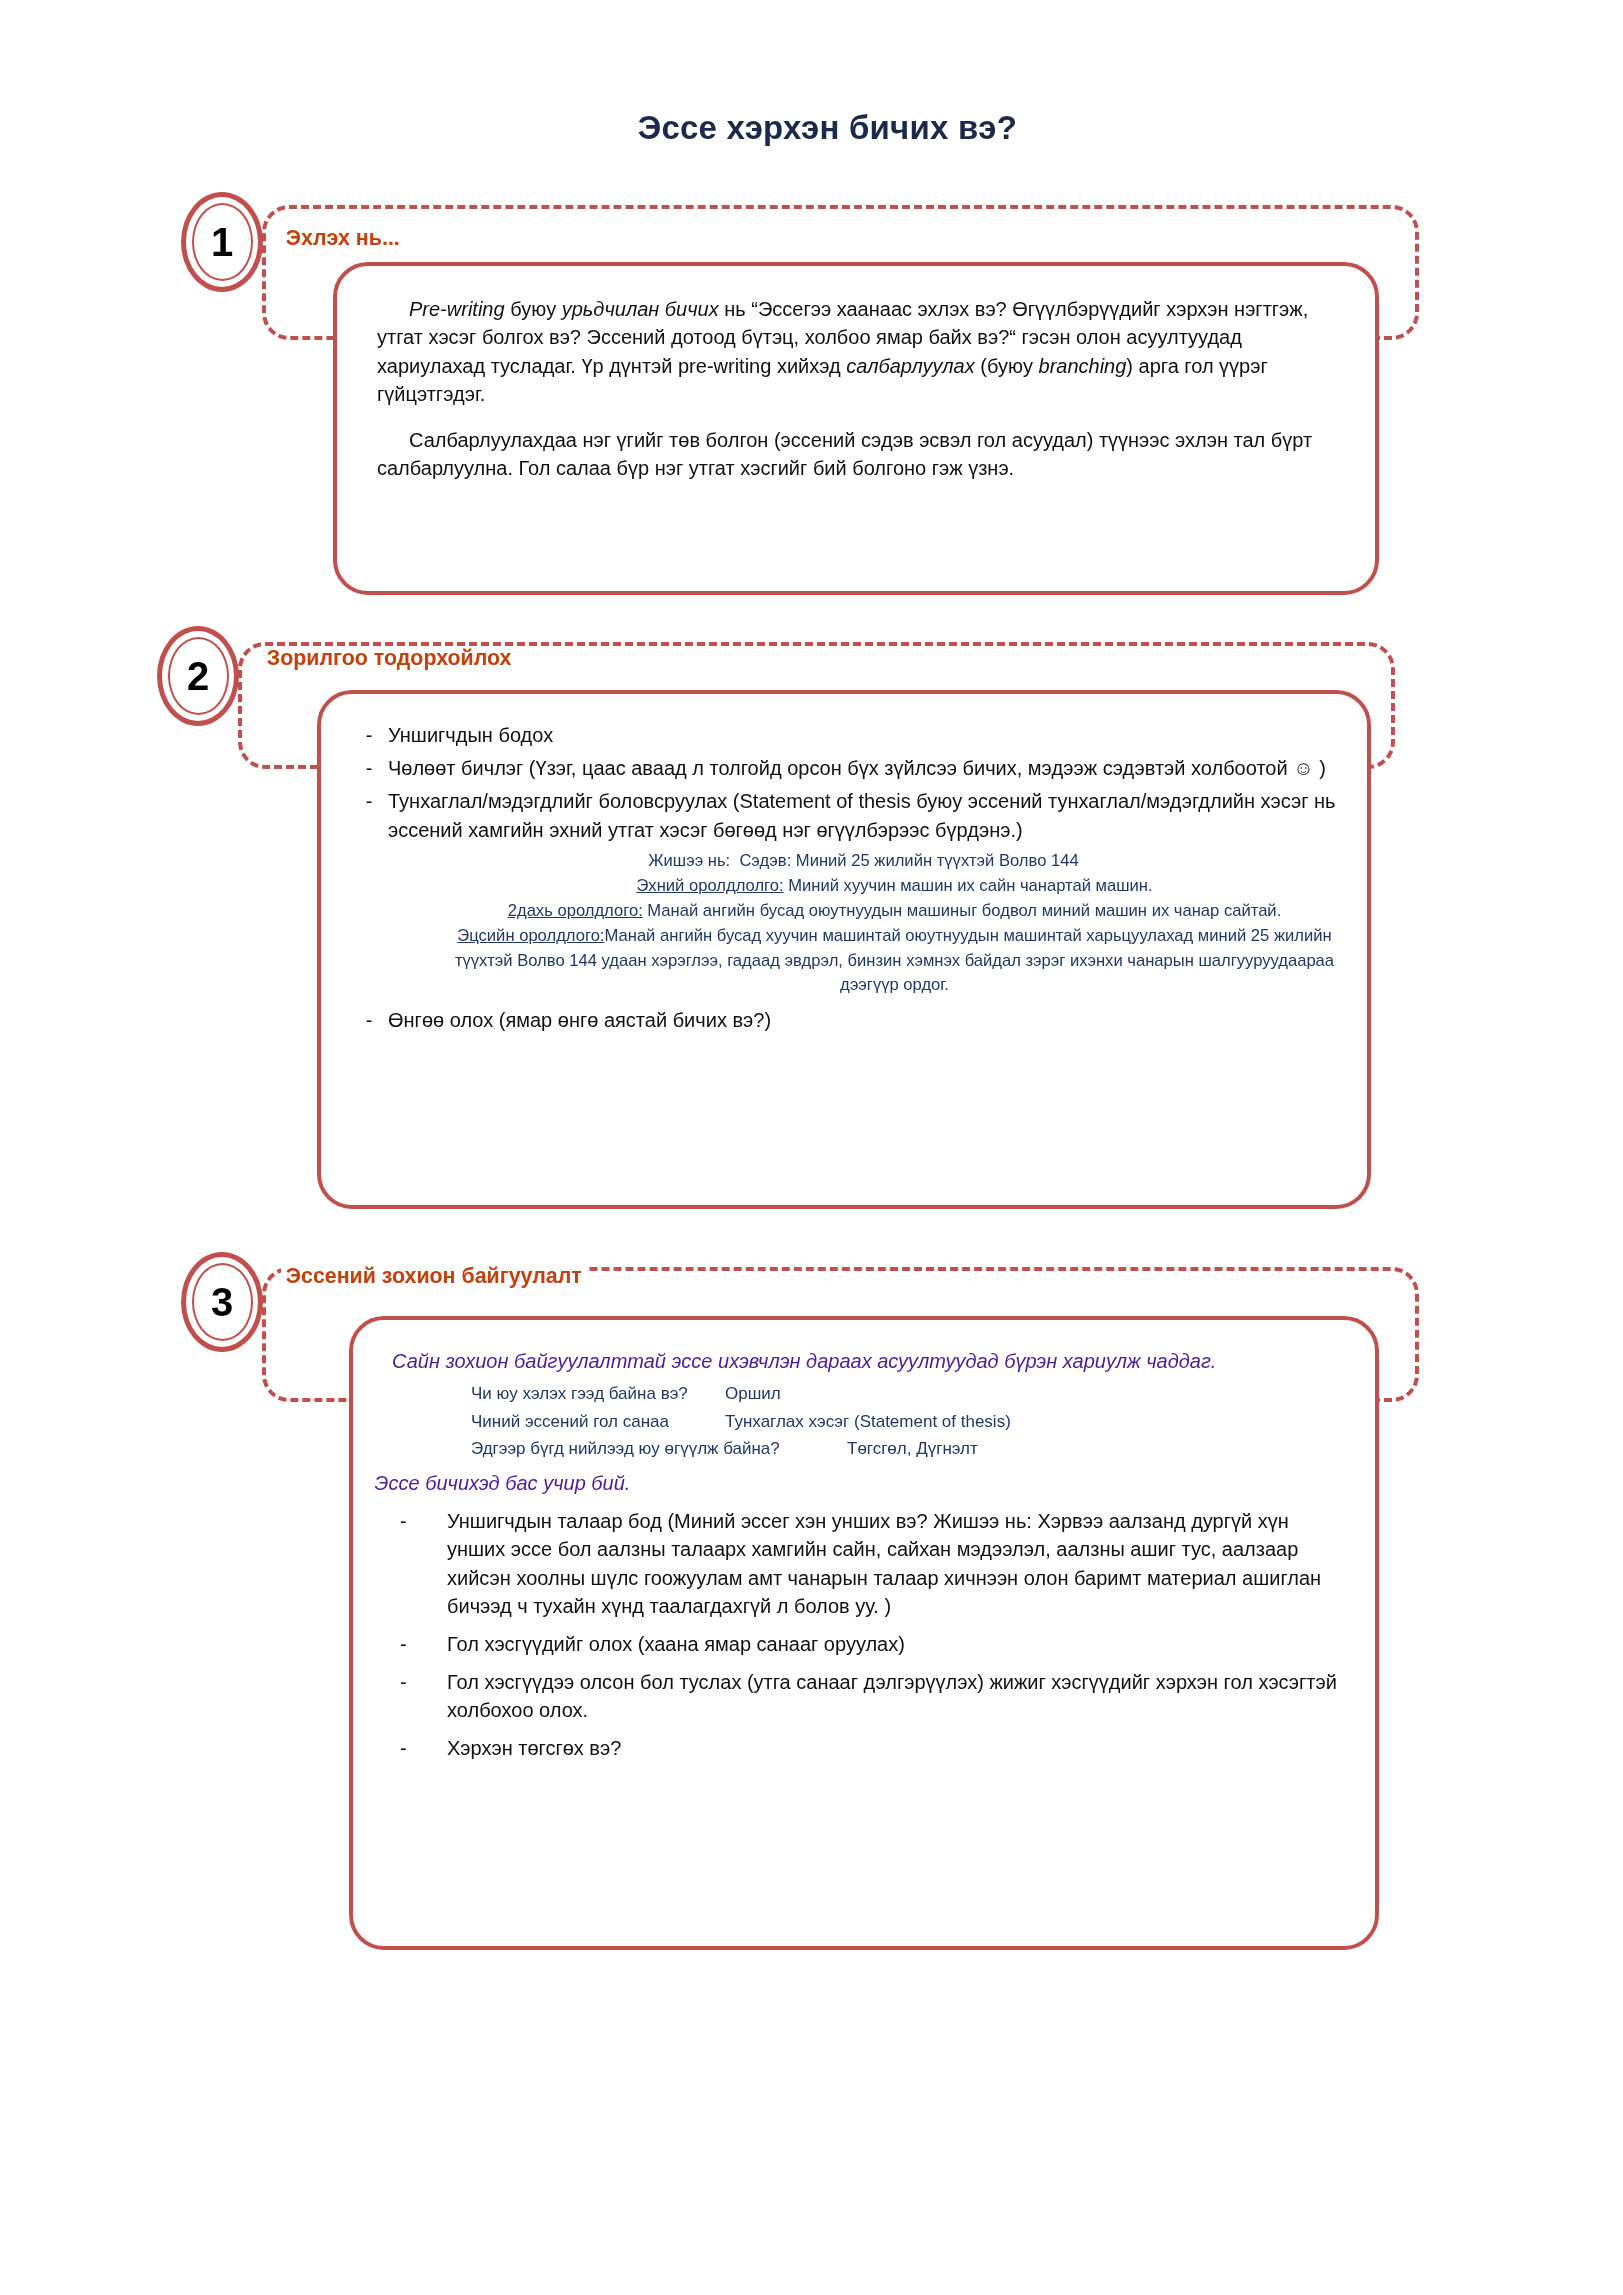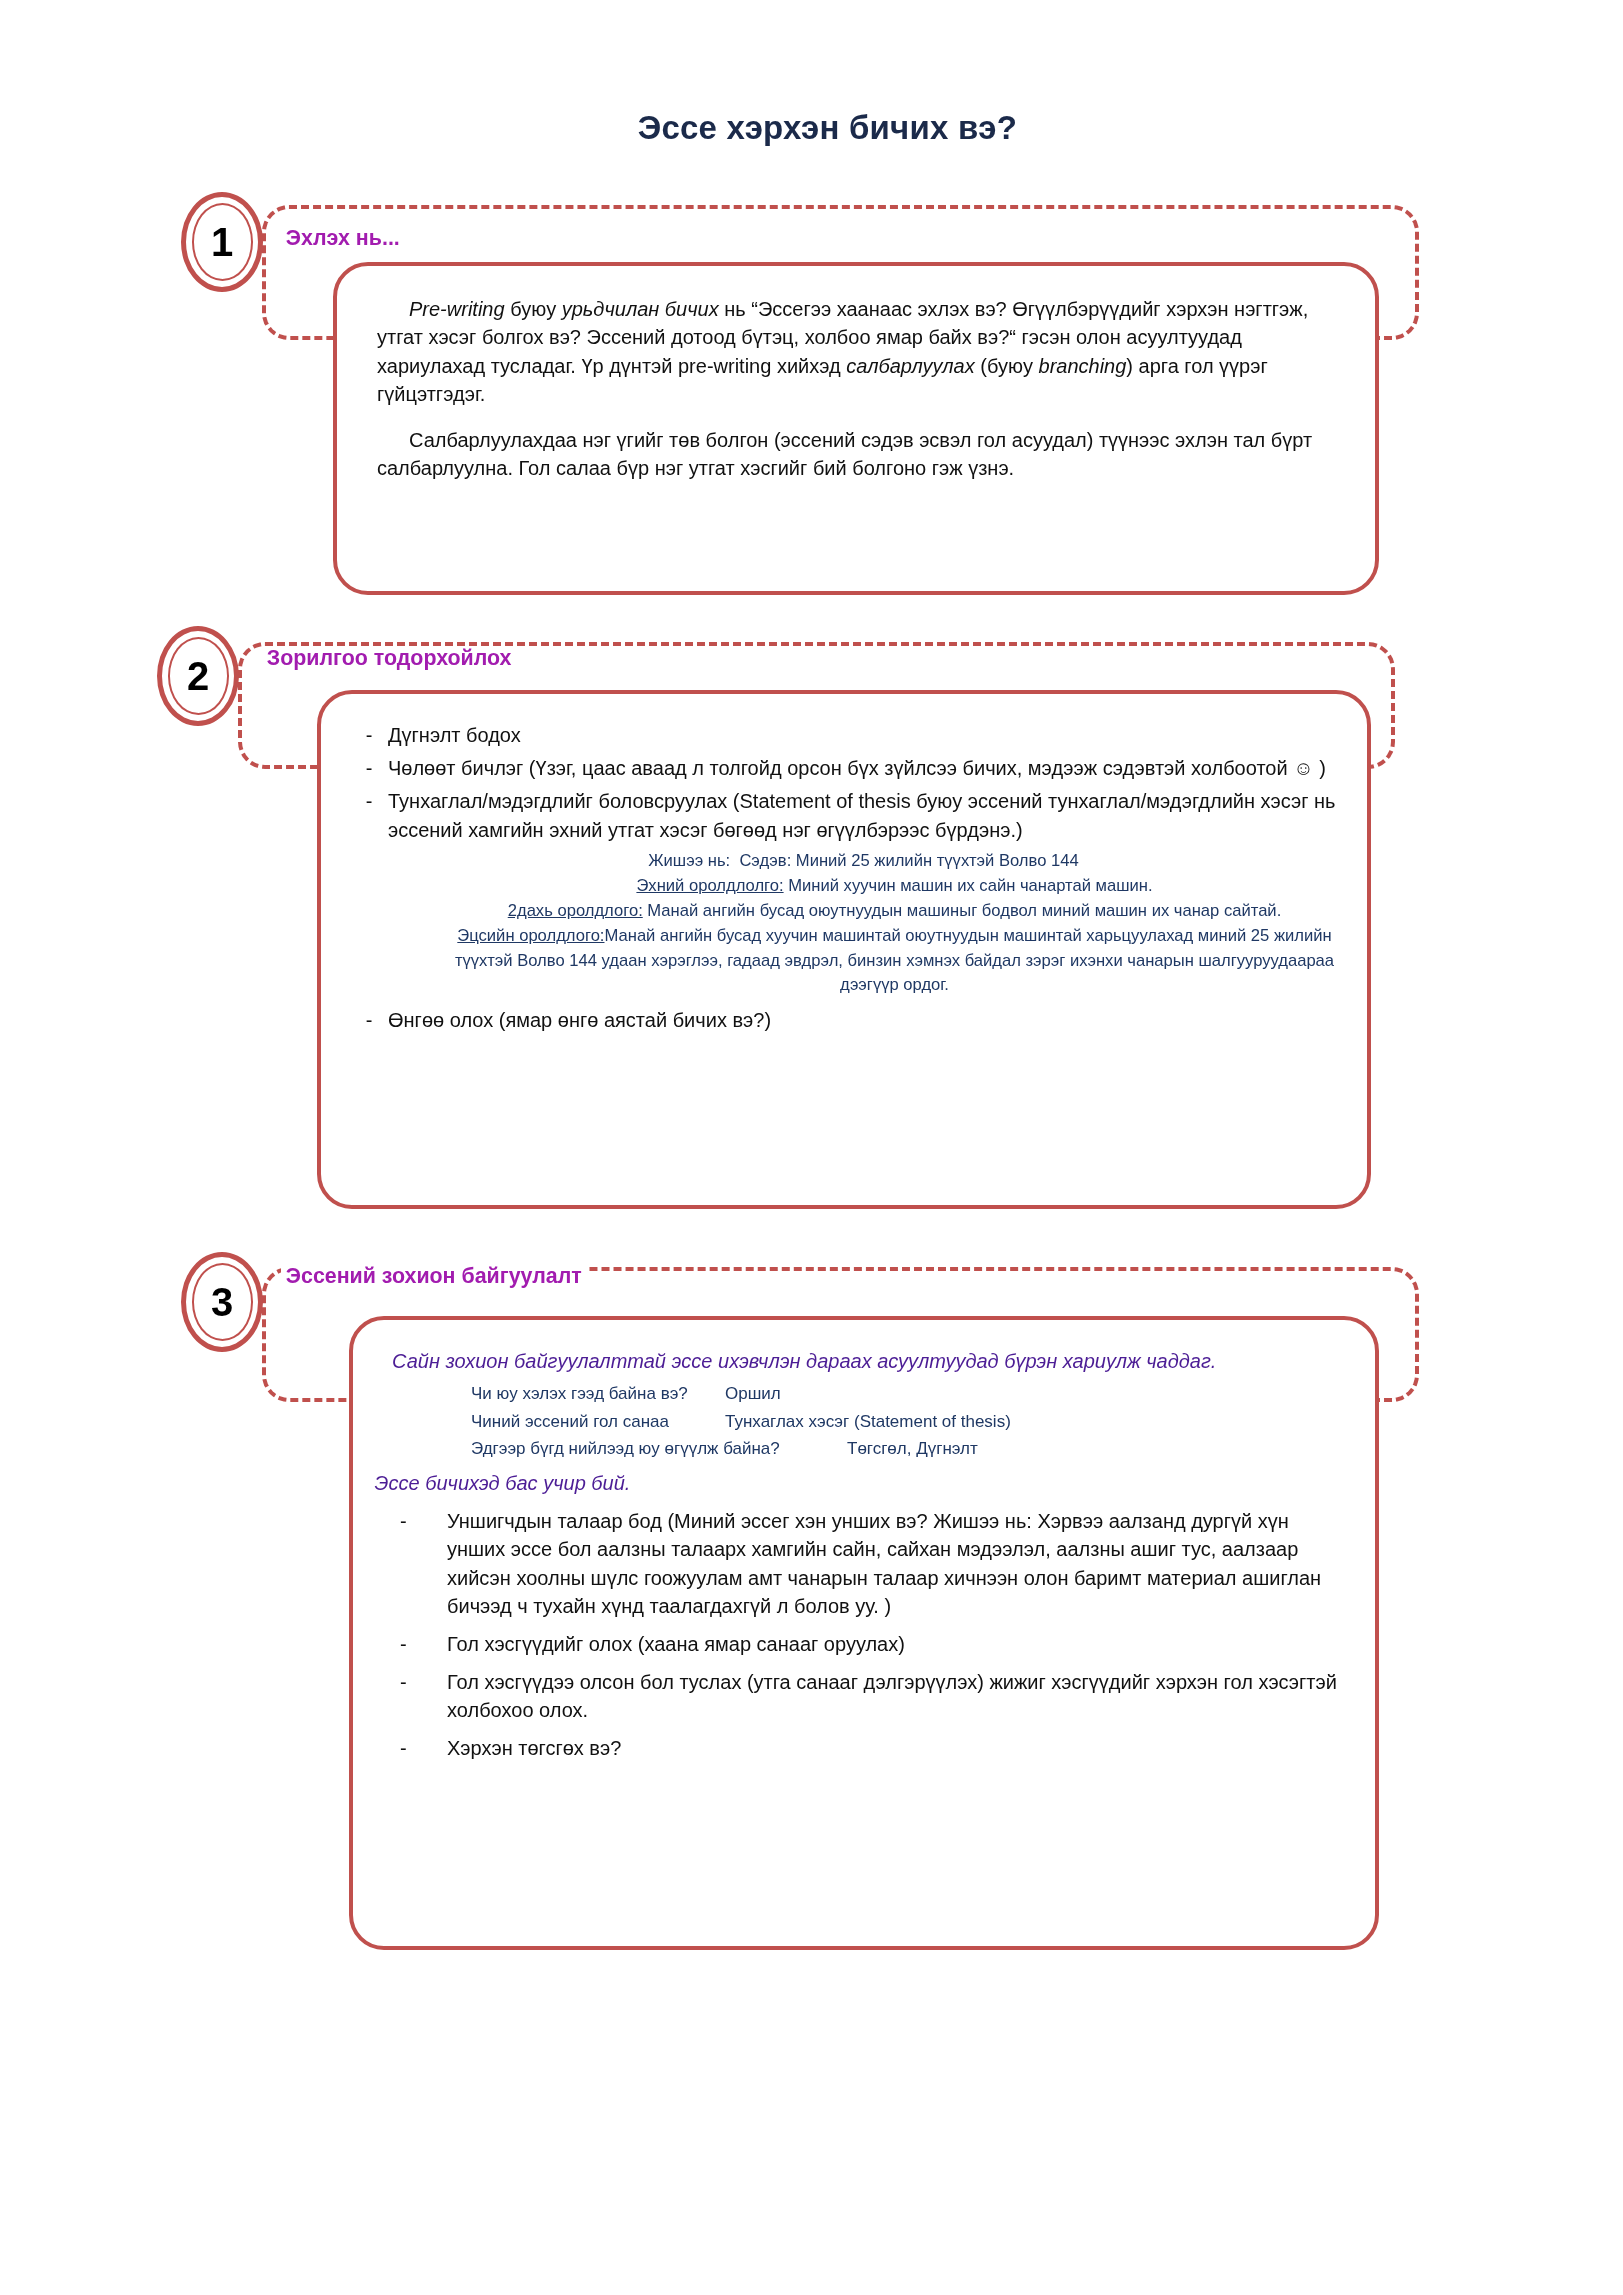--- a/index.html
+++ b/index.html
@@ -82,21 +82,21 @@
     font-size: 40px;
     font-weight: bold;
     color: #000000;
     line-height: 1;
   }
 
   .sec-heading {
     position: absolute;
     font-size: 21.4px;
     font-weight: bold;
-    color: #a21caf;
+    color: #c2410c;
     white-space: nowrap;
     z-index: 4;
     background: #ffffff;
     padding: 0 4.8px;
   }
 
   
   .solid-box {
     position: absolute;
     border: 4.8px solid #c0504d;
@@ -228,21 +228,21 @@
       <div class="num-text">2</div>
     </div>
 
     <div class="sec-heading" style="left:262px; top:646px;">Зорилгоо тодорхойлох</div>
 
     <div class="solid-box" style="left:317px; top:690px; width:1054px; height:519px;"></div>
 
     <div style="position:absolute; left:361px; top:721px; width:983px; z-index:4;">
 
       <ul class="blist">
-        <li><span class="dash">-</span><span>Дүгнэлт бодох</span></li>
+        <li><span class="dash">-</span><span>Уншигчдын бодох</span></li>
         <li><span class="dash">-</span><span>Чөлөөт бичлэг (Үзэг, цаас аваад л толгойд орсон бүх зүйлсээ бичих, мэдээж сэдэвтэй холбоотой ☺ )</span></li>
         <li><span class="dash">-</span><span>Тунхаглал/мэдэгдлийг боловсруулах (Statement of thesis буюу эссений тунхаглал/мэдэгдлийн хэсэг нь эссений хамгийн эхний утгат хэсэг бөгөөд нэг өгүүлбэрээс бүрдэнэ.)</span></li>
       </ul>
 
       <div class="example-block" style="margin-left:22px; margin-top:3.2px;text-align:center;">
         <div class="example-head">
           <span>Жишээ нь:</span>&nbsp;&nbsp;<span>Сэдэв: Миний 25 жилийн түүхтэй Волво 144</span>
         </div>
         <div class="example-body">
           <span class="u">Эхний оролдлолго:</span><span> Миний хуучин машин их сайн чанартай машин.</span>

